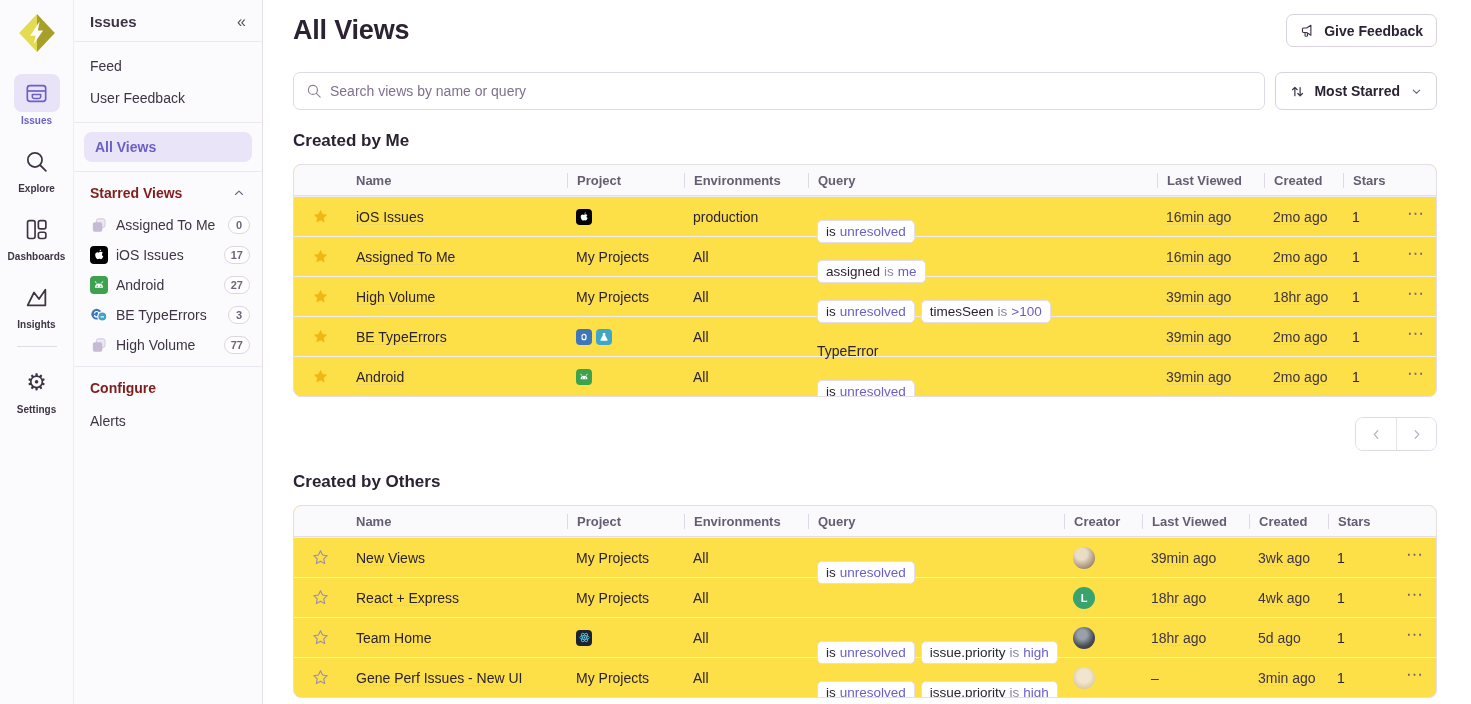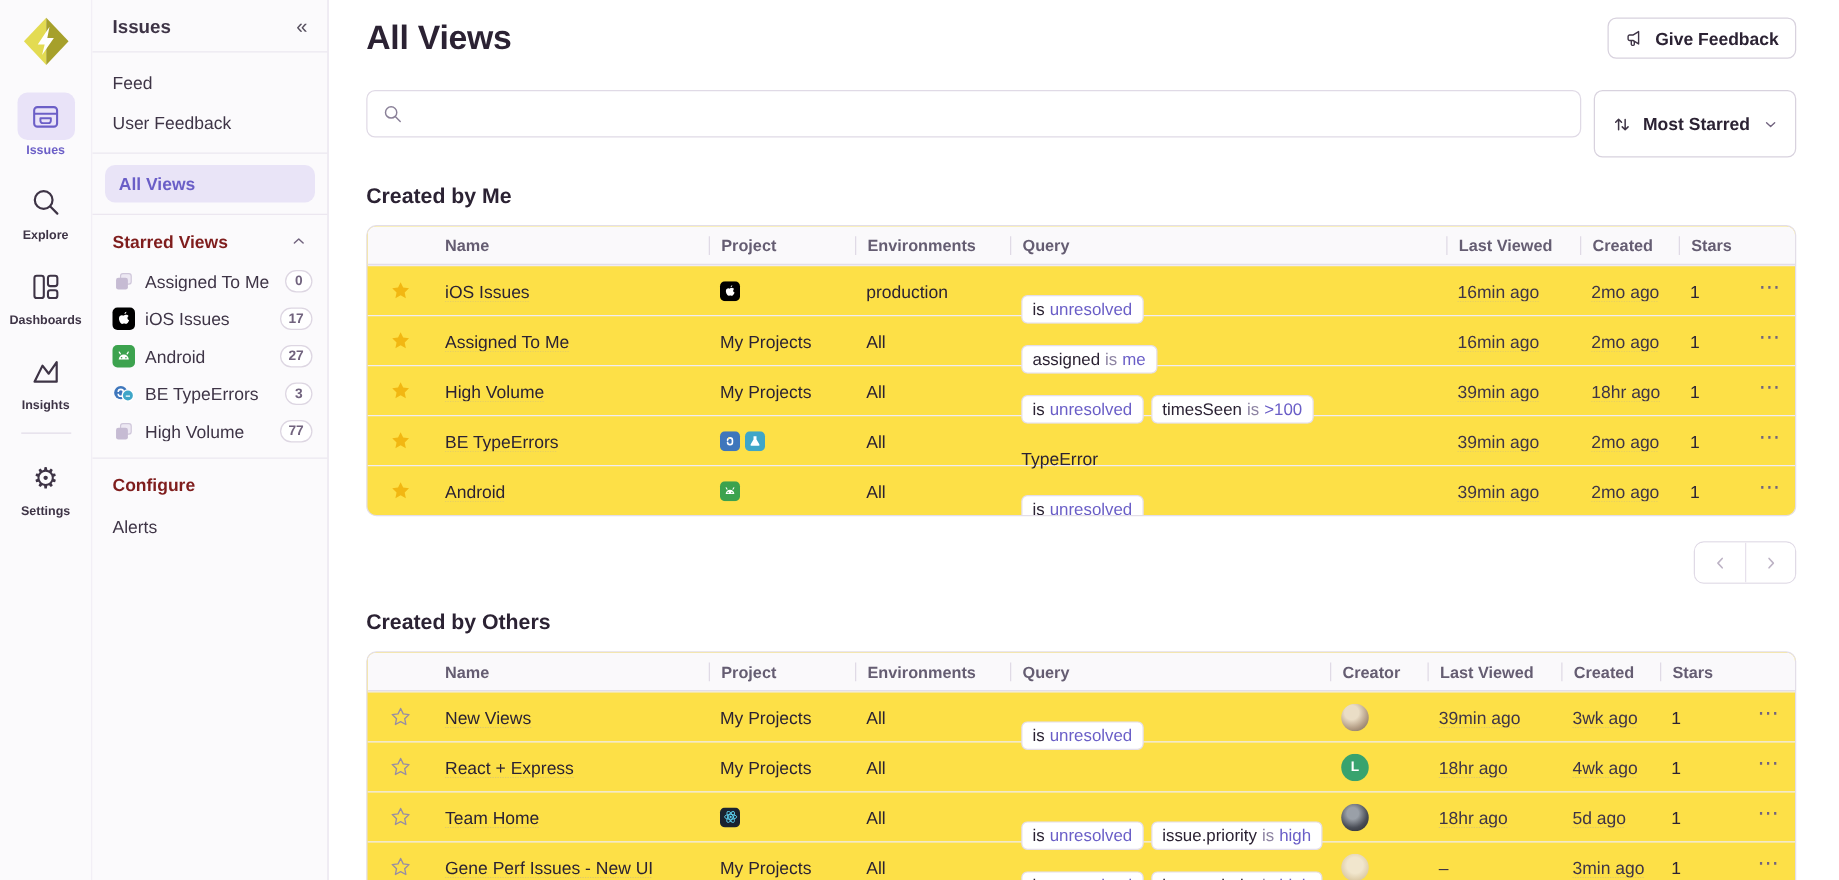--- a/index.html
+++ b/index.html
@@ -67,21 +67,21 @@
 
   .toolbar { display:flex; gap:10px; margin-bottom:21px; }
   .search-box {
     flex:1; height:38px; border:1px solid #E0DAE6; border-radius:7px; background:#fff;
     display:flex; align-items:center; padding:0 12px; gap:8px;
   }
   .search-box input {
     border:none; outline:none; flex:1; font-size:14px; font-family:inherit; color:#2B2233; background:transparent;
   }
   .search-box input::placeholder { color:#80708F; }
-  .sort-btn { height:54px; min-width:156px; justify-content:center; font-size:14px; }
+  .sort-btn { height:38px; min-width:156px; justify-content:center; font-size:14px; }
   .sort-btn .chev { margin-left:2px; }
 
   .section-title { font-size:17px; font-weight:700; margin-bottom:13px; color:#2B2233; }
 
   .vtable { border:1px solid #E3DEE8; border-radius:8px; overflow:hidden; background:#fde047; }
   .grid-t1 { display:grid; grid-template-columns:53px 220px 117px 124px 349px 107px 79px 55px 40px; }
   .grid-t2 { display:grid; grid-template-columns:53px 220px 117px 124px 256px 78px 107px 79px 69px 41px; }
   .thead { background:#FAF9FB; border-bottom:1px solid #E3DEE8; height:31px; align-items:center; }
   .th { font-size:13px; font-weight:700; color:#655D72; padding-left:9px; position:relative; height:15px; display:flex; align-items:center; white-space:nowrap; }
   .th.divided { border-left:1px solid #E0DAE6; }
@@ -285,20 +285,21 @@
   </div>
 
   <div class="toolbar">
     <div class="search-box">
       <span>
         <svg width="16" height="16" viewBox="0 0 22 22" fill="none">
             <circle cx="9.5" cy="9.5" r="6.2" stroke="#8A8098" stroke-width="1.6"></circle>
             <path d="M14.3 14.3 L19.5 19.5" stroke="#8A8098" stroke-width="1.6" stroke-linecap="round"></path>
           </svg>
       </span>
+      <input type="text" placeholder="Search views by name or query" style="">
     </div>
     <button class="btn sort-btn">
       <span>
         <svg width="17" height="17" viewBox="0 0 24 24" fill="none">
           <path d="M8.3 18 V6.5 M5 9.5 L8.3 6.2 L11.6 9.5" stroke="#3E3446" stroke-width="1.7" stroke-linecap="round" stroke-linejoin="round"></path>
           <path d="M15.7 6.5 V18 M12.4 14.8 L15.7 18.1 L19 14.8" stroke="#3E3446" stroke-width="1.7" stroke-linecap="round" stroke-linejoin="round"></path>
         </svg>
       </span>
       <span>Most Starred</span>
       <span class="chev">

